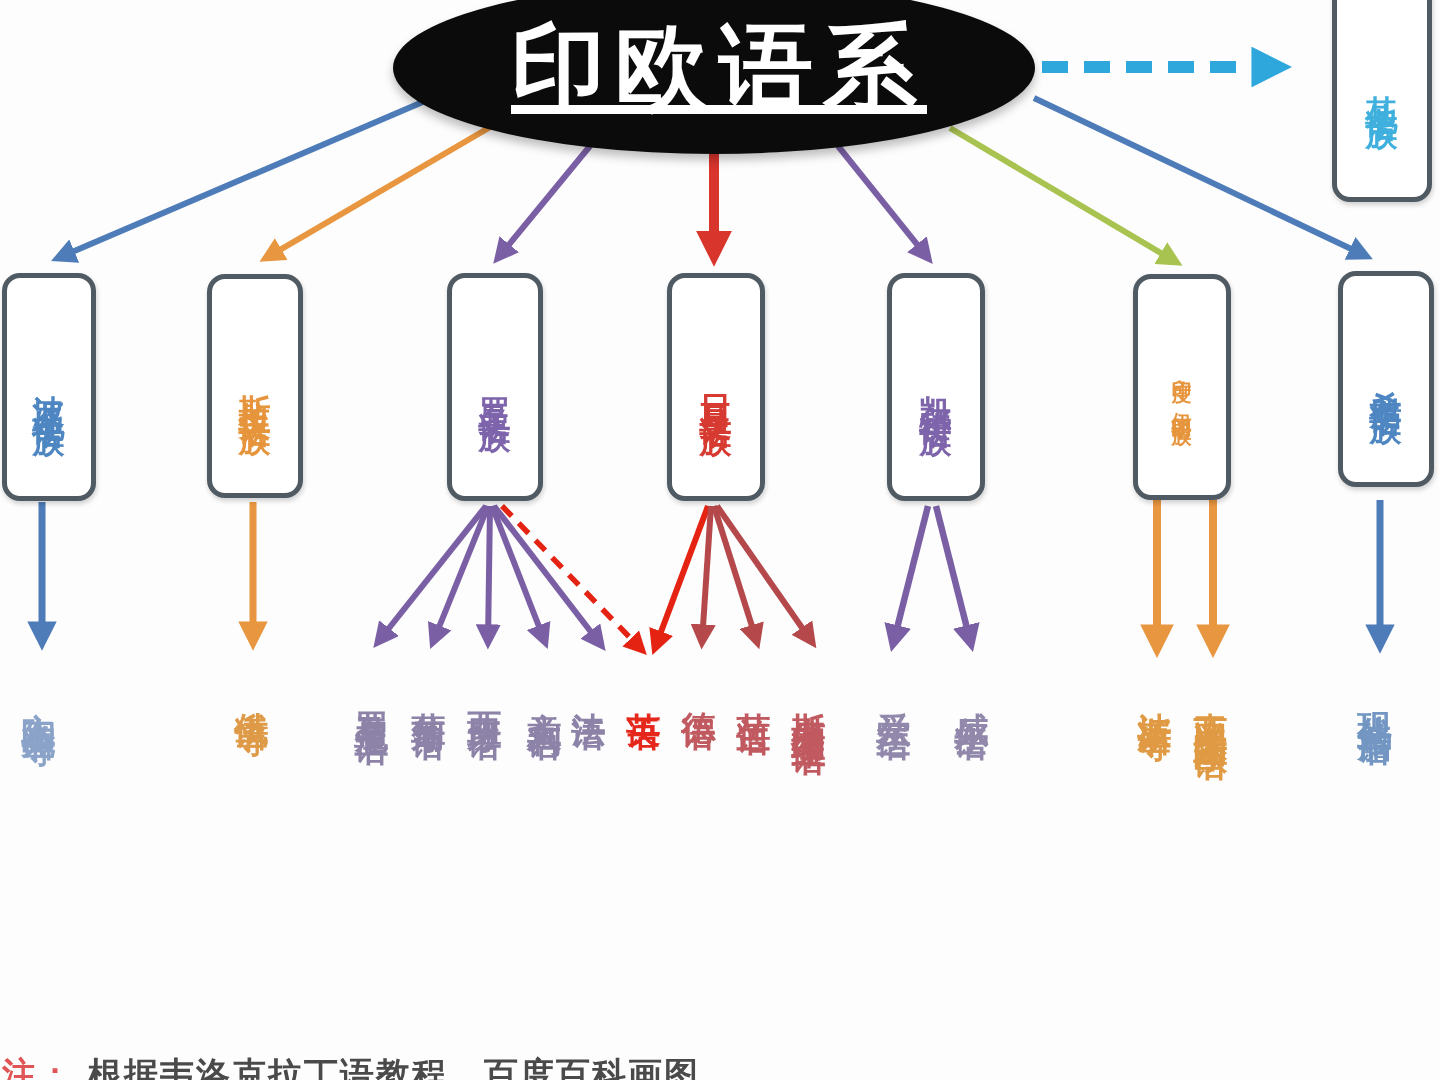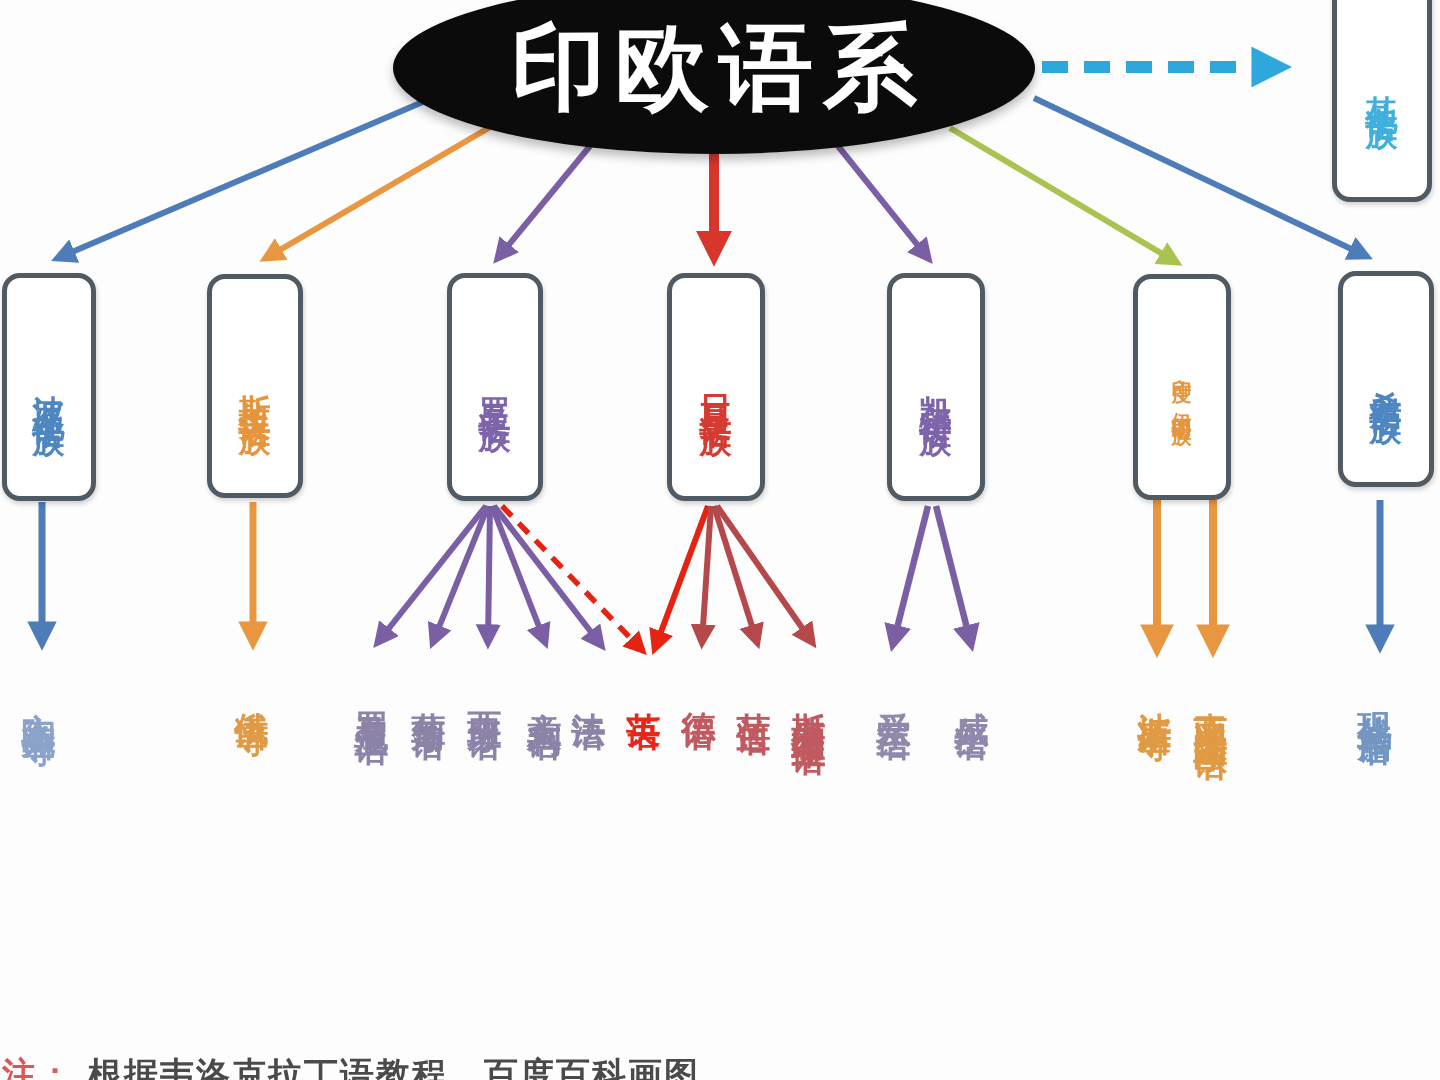--- a/index.html
+++ b/index.html
@@ -9,21 +9,21 @@
   }
   #edges{position:absolute;left:0;top:0;width:1440px;height:1080px;z-index:1;}
   .root-ellipse{
     position:absolute;left:393px;top:-18px;width:642px;height:172px;
     background:#0b0b0b;border-radius:50%;z-index:2;
     display:flex;align-items:center;justify-content:center;
     box-shadow:0 6px 10px rgba(0,0,0,0.25);
   }
   .root-label{
     color:#ffffff;font-size:94px;font-weight:bold;letter-spacing:10px;
-    white-space:nowrap;padding-left:10px;
+    white-space:nowrap;padding-left:10px;text-decoration:underline;
   }
   .fam-box{
     position:absolute;z-index:2;background:#ffffff;
     border:5px solid #4f5a63;border-radius:18px;
     display:flex;align-items:center;justify-content:center;
     box-shadow:1px 3px 5px rgba(0,0,0,0.18);
   }
   .fam-label{
     writing-mode:vertical-rl;text-orientation:upright;
     font-weight:bold;font-size:32px;letter-spacing:7px;line-height:1;

